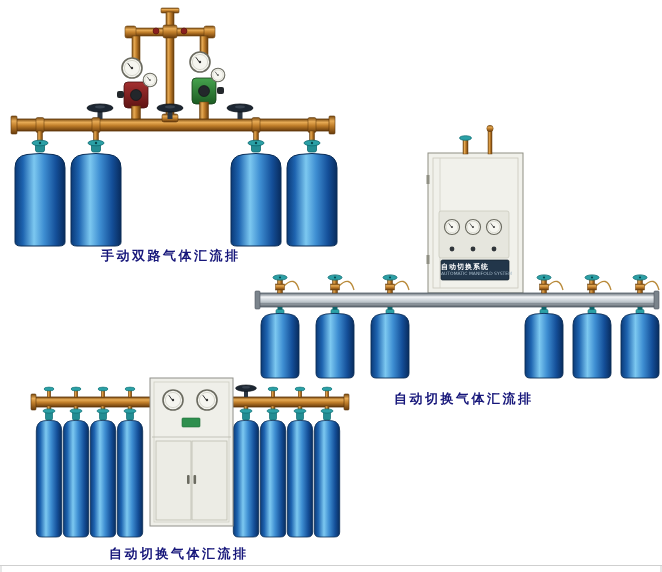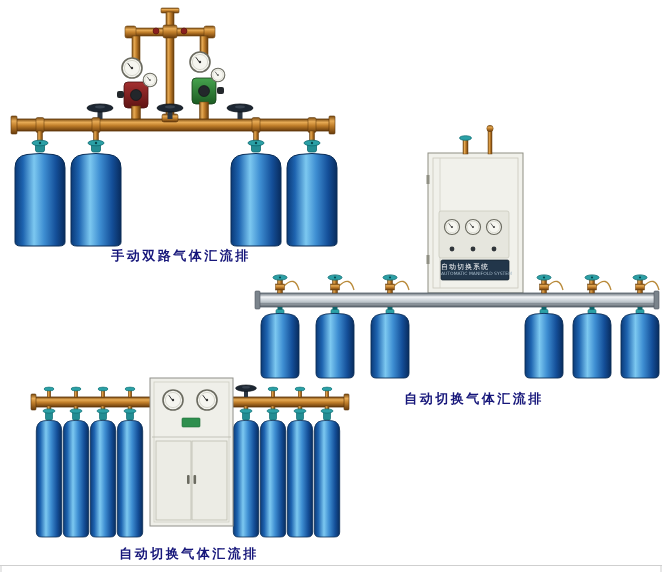--- a/index.html
+++ b/index.html
@@ -1,24 +1,24 @@
 <!DOCTYPE html>
 <html><head>
 <meta charset="utf-8">
 <style>
   * { margin:0; padding:0; box-sizing:border-box; }
   html,body { width:662px; height:572px; background:#ffffff; overflow:hidden;
               font-family:"DejaVu Sans","Liberation Sans",sans-serif; }
   .page { position:relative; width:662px; height:572px; background:#ffffff; }
   svg.art { position:absolute; left:0; top:0; display:block; }
   .caption { position:absolute; width:160px; font-size:13px; font-weight:bold;
-             color:#16167a; text-align:center; letter-spacing:2.5px;
+             color:#16167a; text-align:left; letter-spacing:2.5px;
              white-space:nowrap; }
   .panel-title { position:absolute; left:441px; top:262px; width:47px;
-                 font-size:7px; font-weight:normal; color:#ffffff;
+                 font-size:7px; font-weight:bold; color:#ffffff;
                  text-align:center; letter-spacing:1px; white-space:nowrap; }
   .panel-subtitle { position:absolute; left:441px; top:271px; width:68px;
                     font-size:4.5px; color:#a8bccb; text-align:center;
                     white-space:nowrap; }
 </style>
 </head>
 <body>
 
 <div class="page">
 

